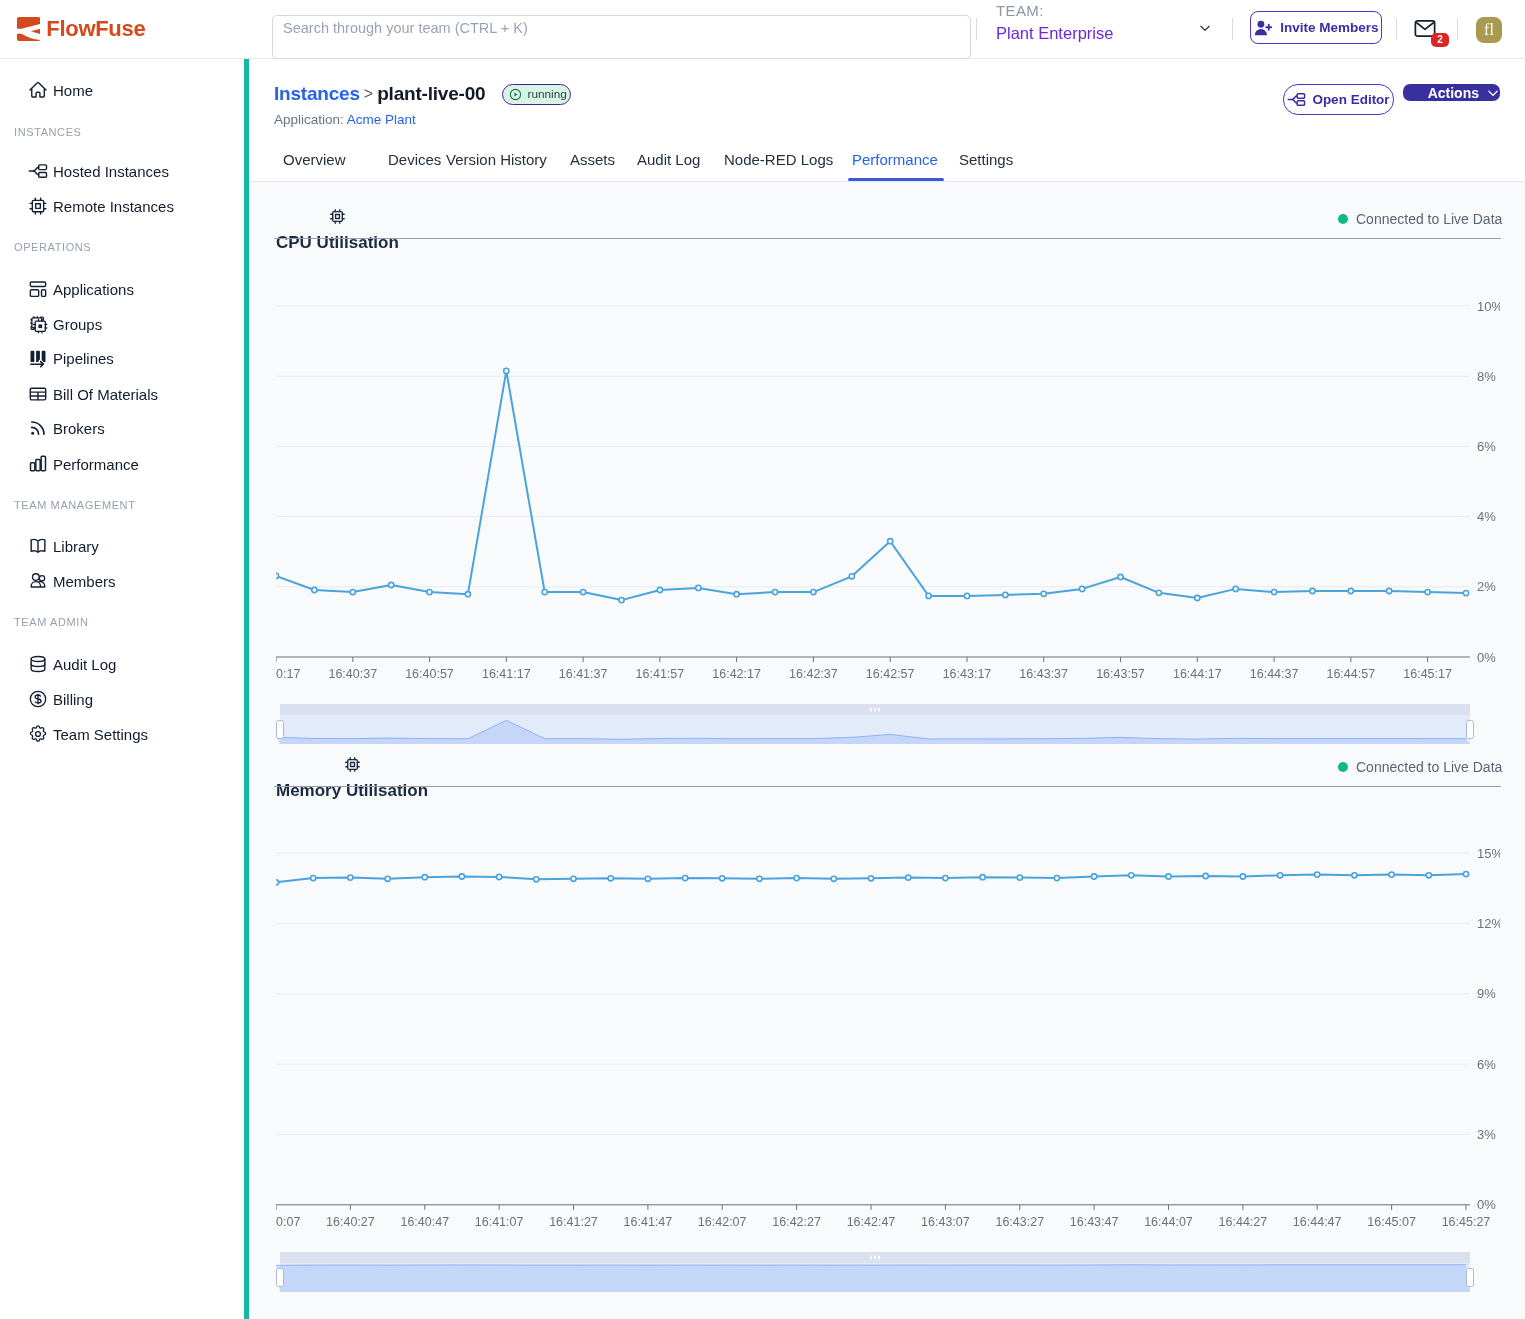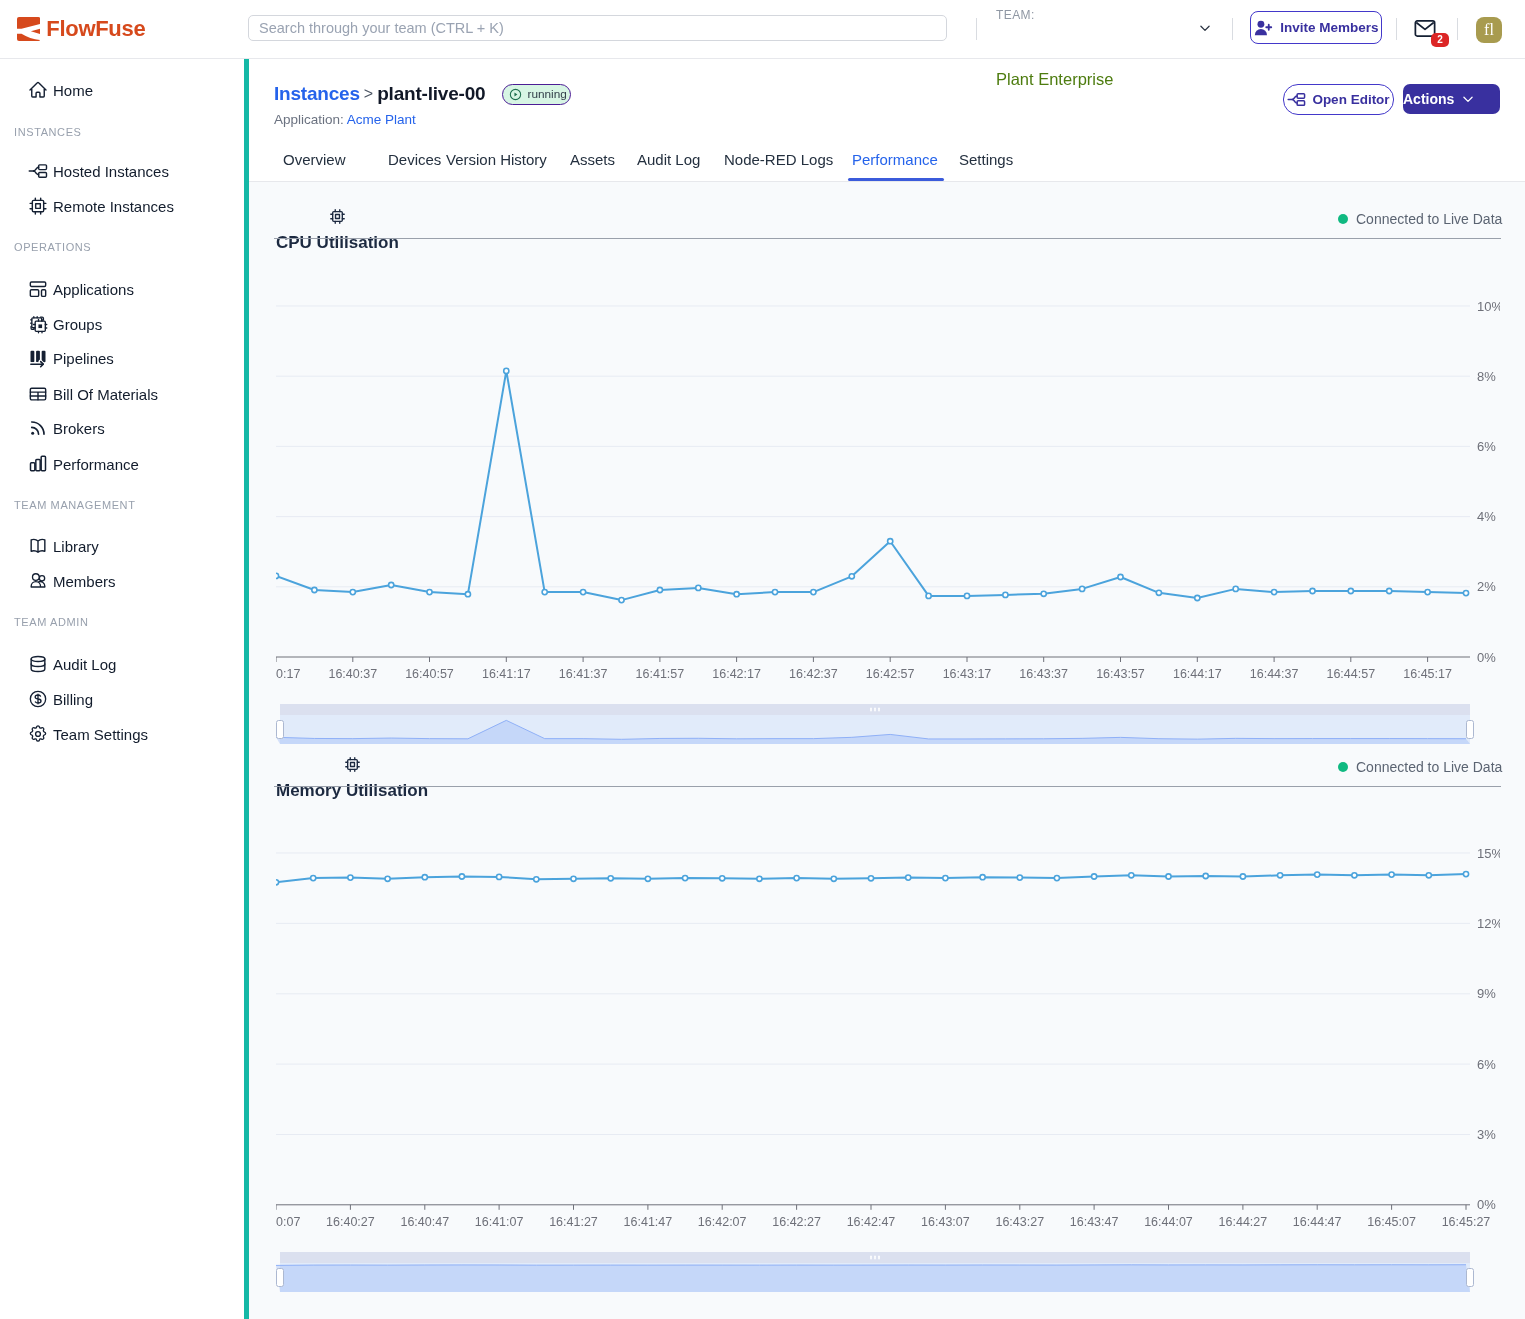--- a/index.html
+++ b/index.html
@@ -2,24 +2,24 @@
 <html><head><meta charset="utf-8">
 <style>
 * { margin:0; padding:0; box-sizing:border-box; }
 html,body { width:1525px; height:1319px; font-family:"Liberation Sans",sans-serif; background:#fff; position:relative; overflow:hidden; }
 .abs { position:absolute; }
 .chart { position:absolute; left:276px; overflow:hidden; }
 
 #header { position:absolute; left:0; top:0; width:1525px; height:59px; background:#fff; border-bottom:1px solid #e7e8ec; z-index:5; }
 #logo { position:absolute; left:17px; top:16px; display:flex; align-items:center; gap:6px; }
 #logo span { color:#d6491c; font-weight:700; font-size:22px; letter-spacing:-0.3px; }
-#search { position:absolute; left:248px; top:15px; width:699px; height:26px; border:1px solid #d4d7dd; border-radius:5px; color:#9aa3b2; font-size:14.5px; line-height:24px; padding-left:10px; }
+#search { position:absolute; left:272px; top:15px; width:699px; height:44px; border:1px solid #d4d7dd; border-radius:5px; color:#9aa3b2; font-size:14.5px; line-height:24px; padding-left:10px; }
 .vdiv { position:absolute; top:18px; height:22px; width:1px; background:#d9dce1; }
-#teamlbl { position:absolute; left:996px; top:8px; font-size:12px; color:#8f97a3; letter-spacing:0.4px; }
-#teamname { position:absolute; left:996px; top:24px; font-size:16.5px; color:#4d7c0f;margin-top:46px; }
+#teamlbl { position:absolute; left:996px; top:2px; font-size:15px; color:#8f97a3; letter-spacing:0.4px; }
+#teamname { position:absolute; left:996px; top:24px; font-size:16.5px; color:#6d28d9; }
 #invite { position:absolute; left:1250px; top:11px; width:132px; height:33px; white-space:nowrap; border:1.6px solid #4338ca; border-radius:8px; display:flex; align-items:center; justify-content:center; gap:7px; color:#39309f; font-weight:700; font-size:13.5px; background:#fff; }
 #avatar { position:absolute; left:1476px; top:17px; width:26px; height:26px; border-radius:8px; background:#a89b4f; color:#fff; font-family:"Liberation Serif",serif; font-size:16px; display:flex; align-items:center; justify-content:center; }
 #badge { position:absolute; left:1431px; top:33px; width:18px; height:14px; background:#dc2626; border-radius:5px; color:#fff; font-size:10px; font-weight:700; text-align:center; line-height:14px; }
 
 #sidebar { position:absolute; left:0; top:59px; width:249px; height:1260px; background:#fff; border-right:5px solid #14b8a6; }
 .nav { position:absolute; left:28px; height:34px; display:flex; align-items:center; gap:5px; font-size:15px; color:#121c2c; white-space:nowrap; }
 .sec { position:absolute; left:14px; font-size:11px; color:#98a0ad; letter-spacing:0.6px; }
 #tabline { position:absolute; left:249px; top:181px; width:1276px; height:1px; background:#e7e8ec; }
 #lower { position:absolute; left:249px; top:182px; width:1276px; height:1137px; background:#f8fafc; }
 .tab { position:absolute; top:151px; font-size:15px; color:#24303f; }
@@ -204,21 +204,21 @@
 </div>
 <div class="abs" style="left:274px;top:112px;font-size:13.5px;color:#6b7280">Application: <span style="color:#2563eb">Acme Plant</span></div>
 
 <div class="btn-out" style="left:1283px;top:84px;width:111px;height:31px"><svg width="19" height="19" viewBox="0 0 24 24" fill="none" stroke="#39309f" stroke-width="1.9" stroke-linecap="round" stroke-linejoin="round">
       <path d="M1.5 12h5.2"></path>
       <path d="M6.7 12c1.8 0 2.2-1.6 3.5-3.1.8-.9 1.6-1.4 2.6-1.4"></path>
       <path d="M6.7 12c1.8 0 2.2 1.6 3.5 3.1.8.9 1.6 1.4 2.6 1.4"></path>
       <rect x="12.8" y="4.6" width="9.4" height="5.7" rx="1.2"></rect>
       <rect x="12.8" y="13.7" width="9.4" height="5.7" rx="1.2"></rect>
     </svg>Open Editor</div>
-<div class="abs" style="left:1403px;top:84px;width:97px;height:30px;background:#39309f;border-radius:7px;display:flex;align-items:center;justify-content:flex-start;gap:7px;color:#fff;font-weight:700;font-size:14px">Actions <svg width="14" height="14" viewBox="0 0 24 24" fill="none" stroke="#fff" stroke-width="2.2" stroke-linecap="round" stroke-linejoin="round">
+<div class="abs" style="left:1403px;top:84px;width:97px;height:17px;background:#39309f;border-radius:7px;display:flex;align-items:center;justify-content:flex-end;gap:7px;color:#fff;font-weight:700;font-size:14px">Actions <svg width="14" height="14" viewBox="0 0 24 24" fill="none" stroke="#fff" stroke-width="2.2" stroke-linecap="round" stroke-linejoin="round">
       <path d="M5 9l7 7 7-7"></path>
     </svg></div>
 
 <div class="tab" style="left:283px">Overview</div>
 <div class="tab" style="left:388px">Devices</div>
 <div class="tab" style="left:446px">Version History</div>
 <div class="tab" style="left:570px">Assets</div>
 <div class="tab" style="left:637px">Audit Log</div>
 <div class="tab" style="left:724px">Node-RED Logs</div>
 <div class="tab" style="left:852px;color:#2563eb">Performance</div>

